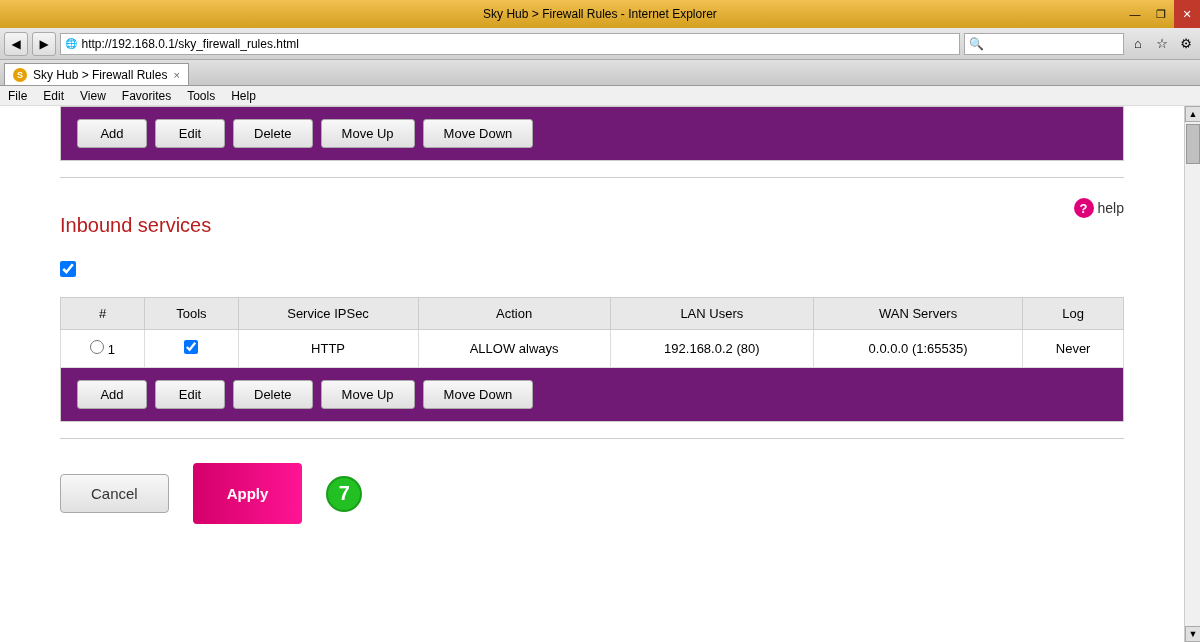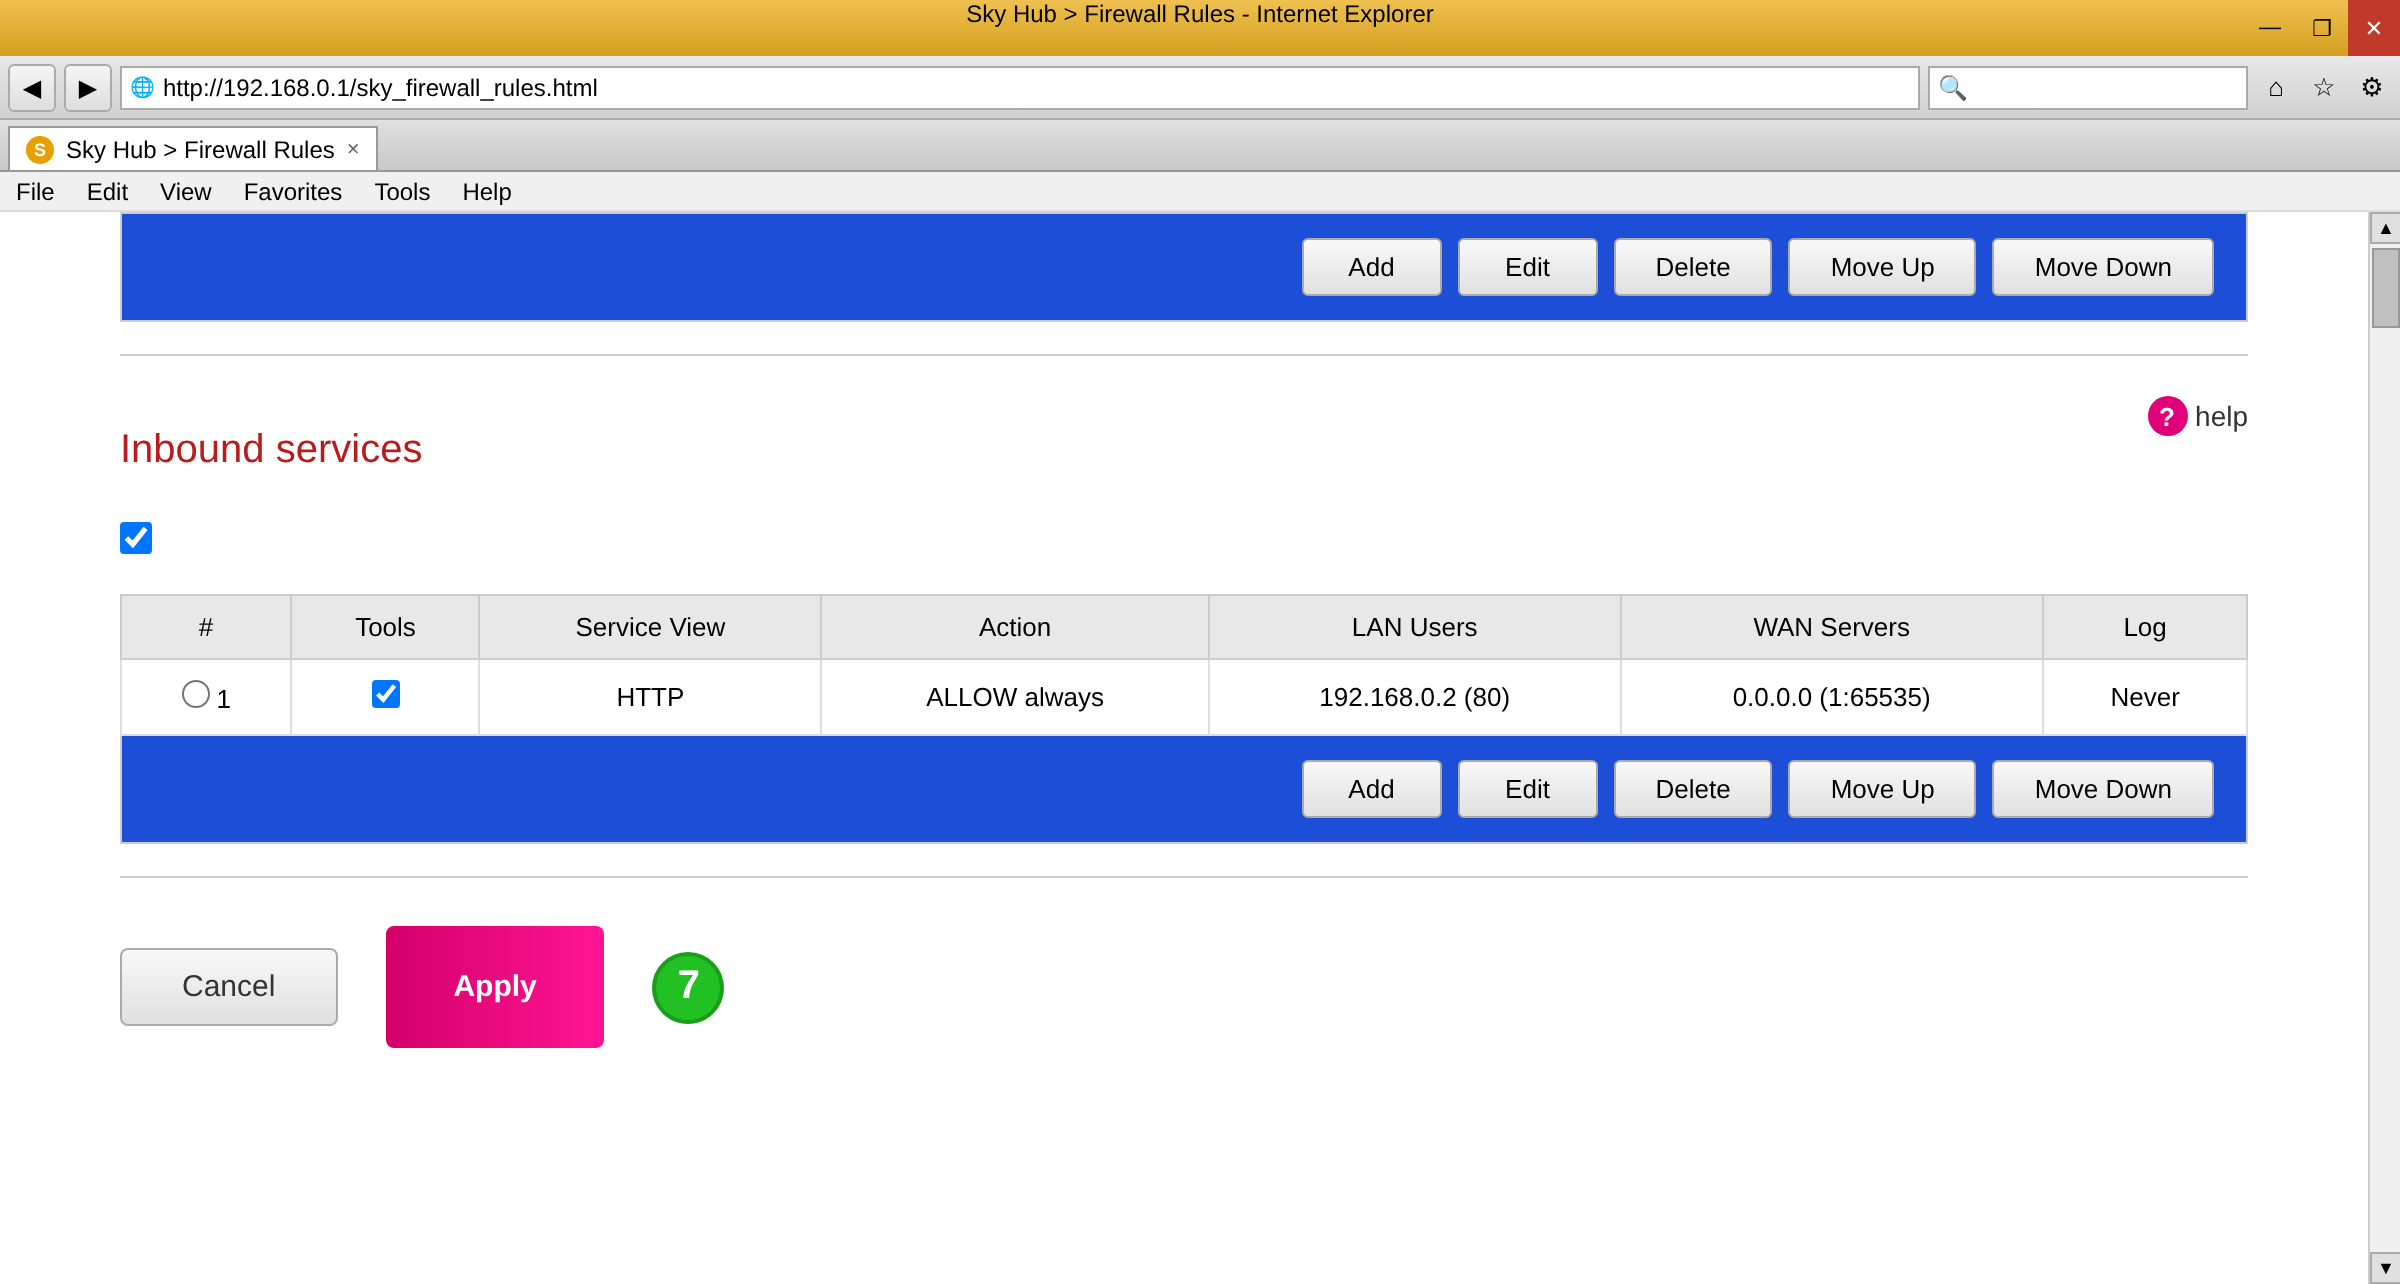--- a/index.html
+++ b/index.html
@@ -3,20 +3,21 @@
   <meta charset="utf-8">
   <style>
     * { box-sizing: border-box; margin: 0; padding: 0; }
     body { font-family: Arial, sans-serif; font-size: 13px; background: #fff; overflow-x: hidden; }
 
     
     .title-bar {
       background: linear-gradient(to bottom, #f0c050, #d4a020);
       height: 28px;
       display: flex;
+      align-items: center;
       justify-content: center;
       position: relative;
     }
     .title-bar-text {
       font-size: 12px;
       color: #000;
     }
     .title-bar-controls {
       position: absolute;
       right: 0;
@@ -179,27 +180,26 @@
       left: 1px;
     }
 
     
     .inner-page {
       padding: 0 60px 20px 60px;
     }
 
     
     .button-group {
-      background: #1d4ed8;
+      background: #701a75;
       border: 1px solid #ccc;
       padding: 12px 16px;
       display: flex;
       gap: 8px;
       margin-bottom: 16px;
-      justify-content: flex-end;
     }
     .action-btn {
       padding: 6px 20px;
       background: linear-gradient(to bottom, #f8f8f8, #e0e0e0);
       border: 1px solid #aaa;
       border-radius: 3px;
       cursor: pointer;
       font-size: 13px;
       color: #000;
       min-width: 70px;
@@ -396,21 +396,21 @@
 
         <div class="checkbox-row">
           <input type="checkbox" checked="" style="">
         </div>
 
         <table class="firewall-table">
           <thead>
             <tr>
               <th>#</th>
               <th>Tools</th>
-              <th>Service View</th>
+              <th>Service IPSec</th>
               <th>Action</th>
               <th>LAN Users</th>
               <th>WAN Servers</th>
               <th>Log</th>
             </tr>
           </thead>
           <tbody>
 
             <tr>
               <td class="radio-cell">

